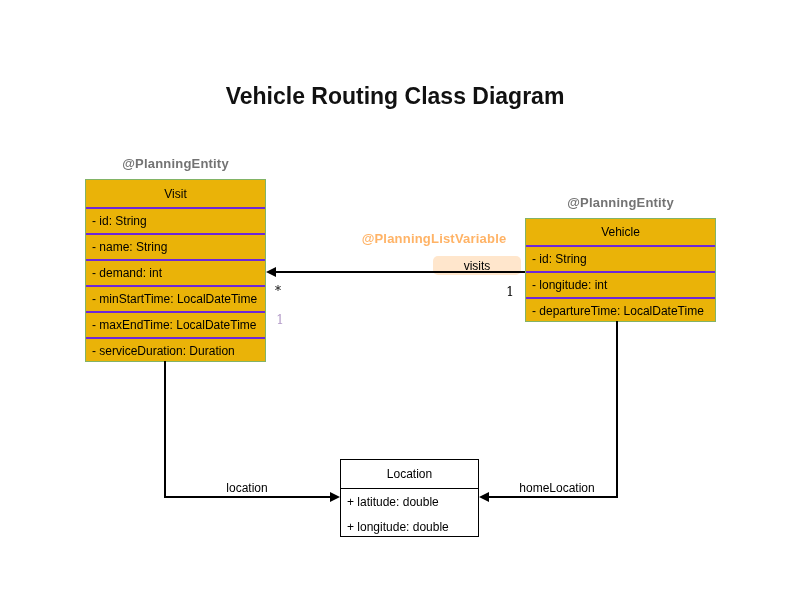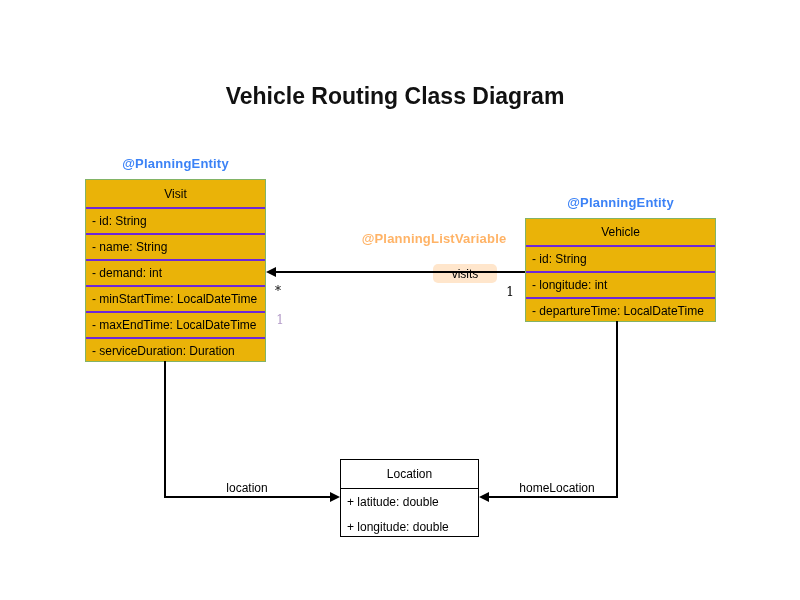--- a/index.html
+++ b/index.html
@@ -8,21 +8,21 @@
     font-family:"Liberation Sans",sans-serif;color:#000;overflow:hidden;
   }
   .diagram-title{
     position:absolute;left:0;top:83px;width:790px;text-align:center;
     font-size:23px;font-weight:bold;color:#111;
   }
   .stereotype{
     position:absolute;text-align:center;font-size:13px;font-weight:bold;
     letter-spacing:.2px;
   }
-  .stereotype.green{color:#3b82f6;}
+  .stereotype.green{color:#737373;}
   .stereotype.orange{color:#ffb366;}
   .uml-class{position:absolute;box-sizing:border-box;font-size:12px;}
   .uml-class.green{background:#eab308;border:1px solid #82b366;}
   .uml-class.plain{background:#ffffff;border:1px solid #000000;}
   .uml-title{
     display:flex;align-items:center;justify-content:center;
     box-sizing:border-box;
   }
   .uml-row{
     display:flex;align-items:center;box-sizing:border-box;
@@ -70,21 +70,21 @@
 
   <div class="uml-class plain" style="left:340px;top:459px;width:139px;height:78px">
     <div class="uml-title" style="height:28px">Location</div>
     <div class="uml-body">
       <div>+ latitude: double</div>
       <div>+ longitude: double</div>
     </div>
   </div>
 
   <div class="stereotype orange" style="left:334px;top:231px;width:200px">@PlanningListVariable</div>
-  <div class="badge" style="left:433px;top:264px;width:64px;height:19px">visits</div>
+  <div class="badge" style="left:433px;top:256px;width:88px;height:19px">visits</div>
   <div class="edge" style="left:275px;top:271px;width:250px;height:2px"></div>
   <div class="arrow left" style="left:266px;top:267px"></div>
   <div class="mult" style="left:270px;top:284px">*</div>
   <div class="mult" style="left:502px;top:285px">1</div>
   <div class="mult muted" style="left:272px;top:313px">1</div>
 
   <div class="edge" style="left:164px;top:361px;width:2px;height:136px"></div>
   <div class="edge" style="left:164px;top:496px;width:167px;height:2px"></div>
   <div class="arrow right" style="left:330px;top:492px"></div>
   <div class="edge-label" style="left:197px;top:481px;width:100px">location</div>

